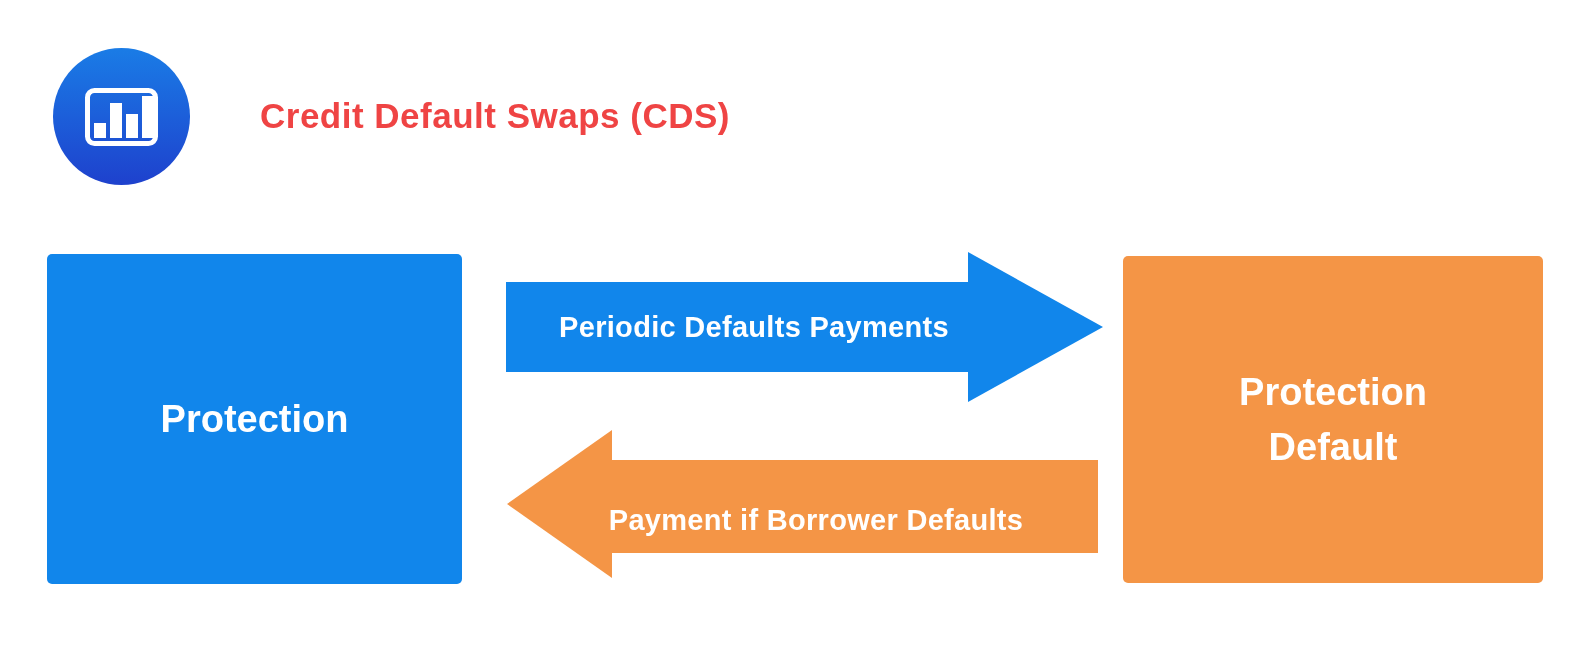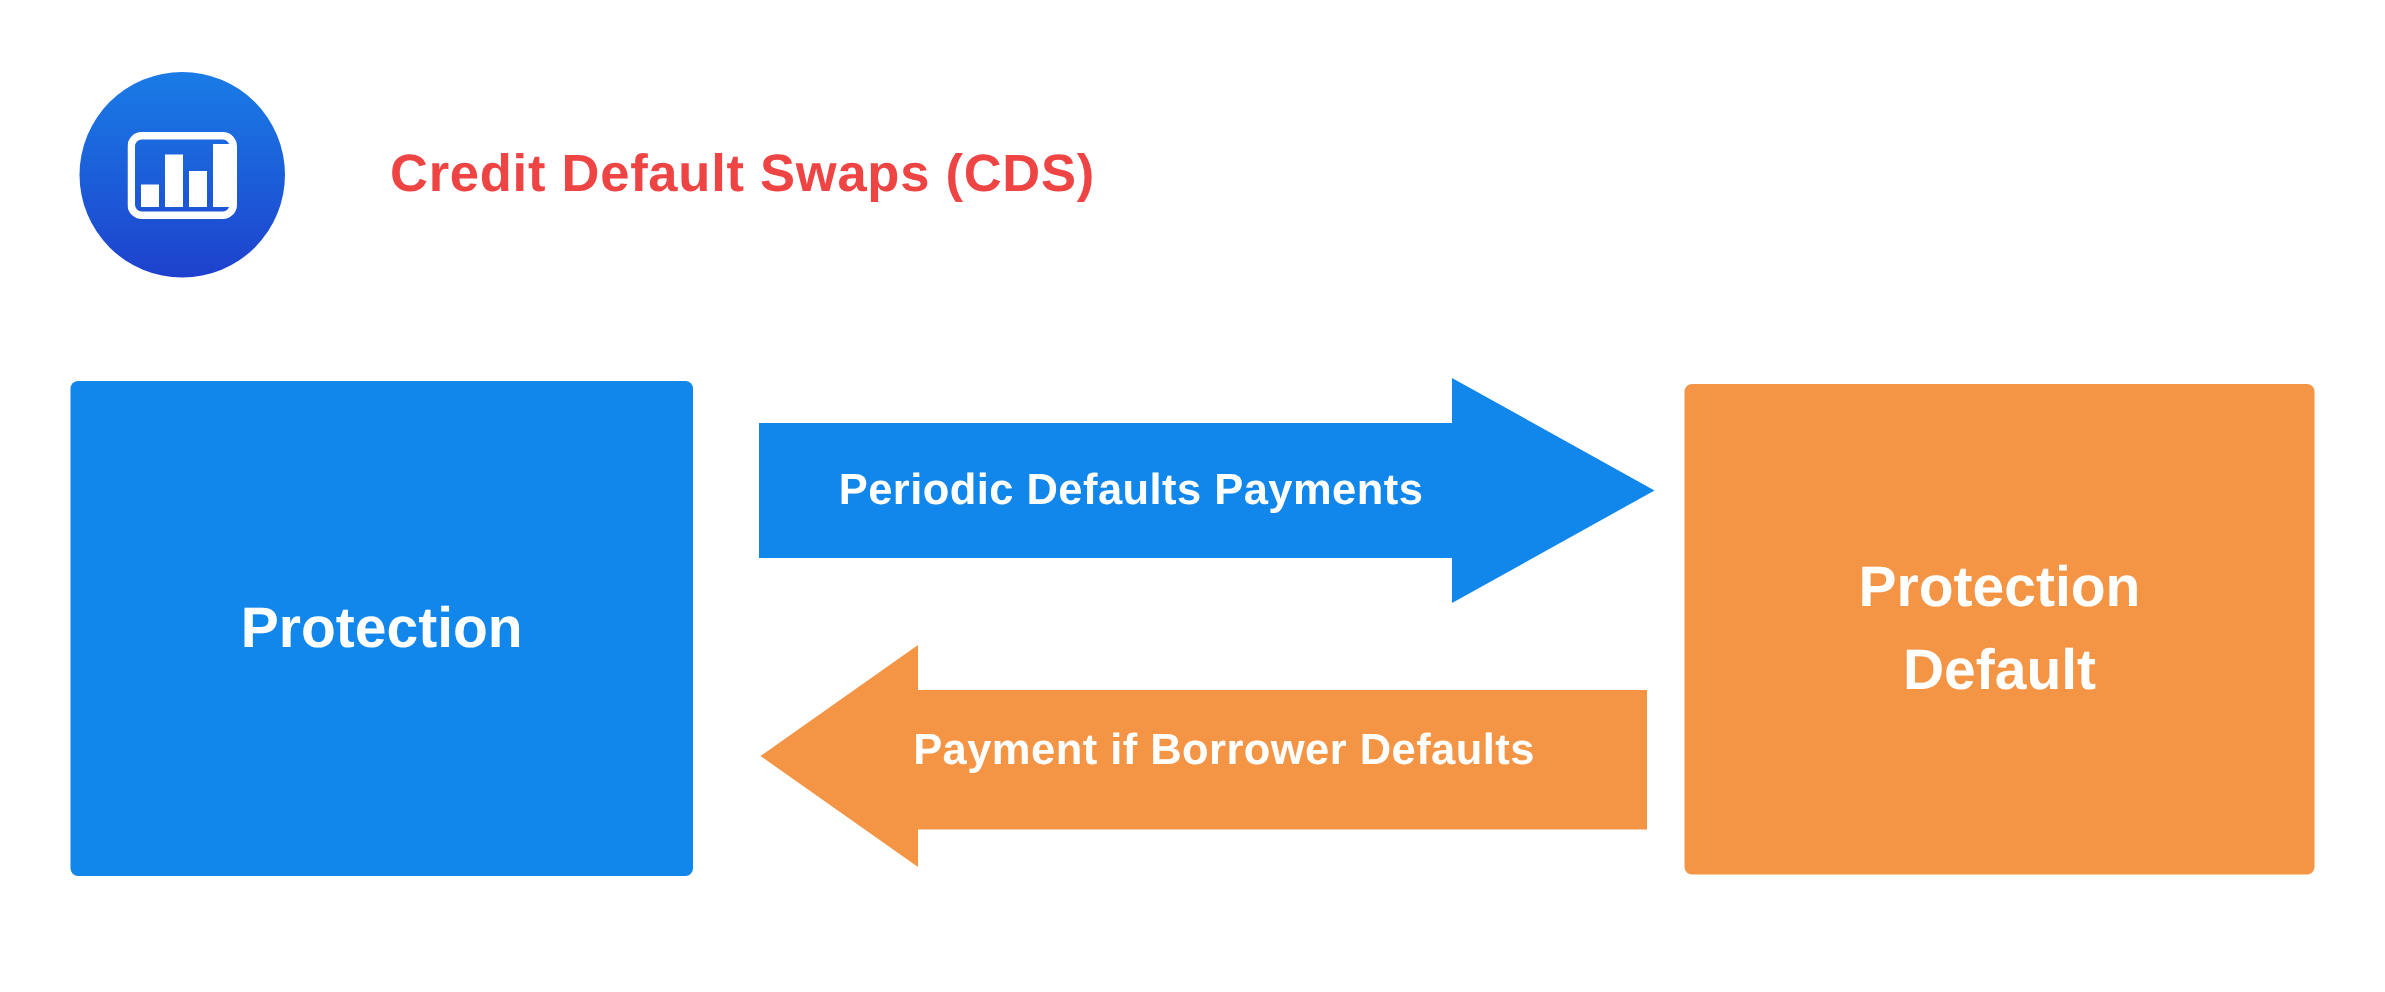--- a/index.html
+++ b/index.html
@@ -102,21 +102,21 @@
     font-weight: bold;
     font-size: 29px;
     white-space: nowrap;
     letter-spacing: 0.3px;
   }
   .premium-label {
     left: 520px; top: 282px;
     width: 468px; height: 90px;
   }
   .default-label {
-    left: 530px; top: 460px;
+    left: 530px; top: 480px;
     width: 572px; height: 81px;
   }
 </style>
 </head>
 <body>
 
 <div class="canvas">
 
   <div class="logo-badge">
     <svg width="73" height="58" viewBox="0 0 73 58">

